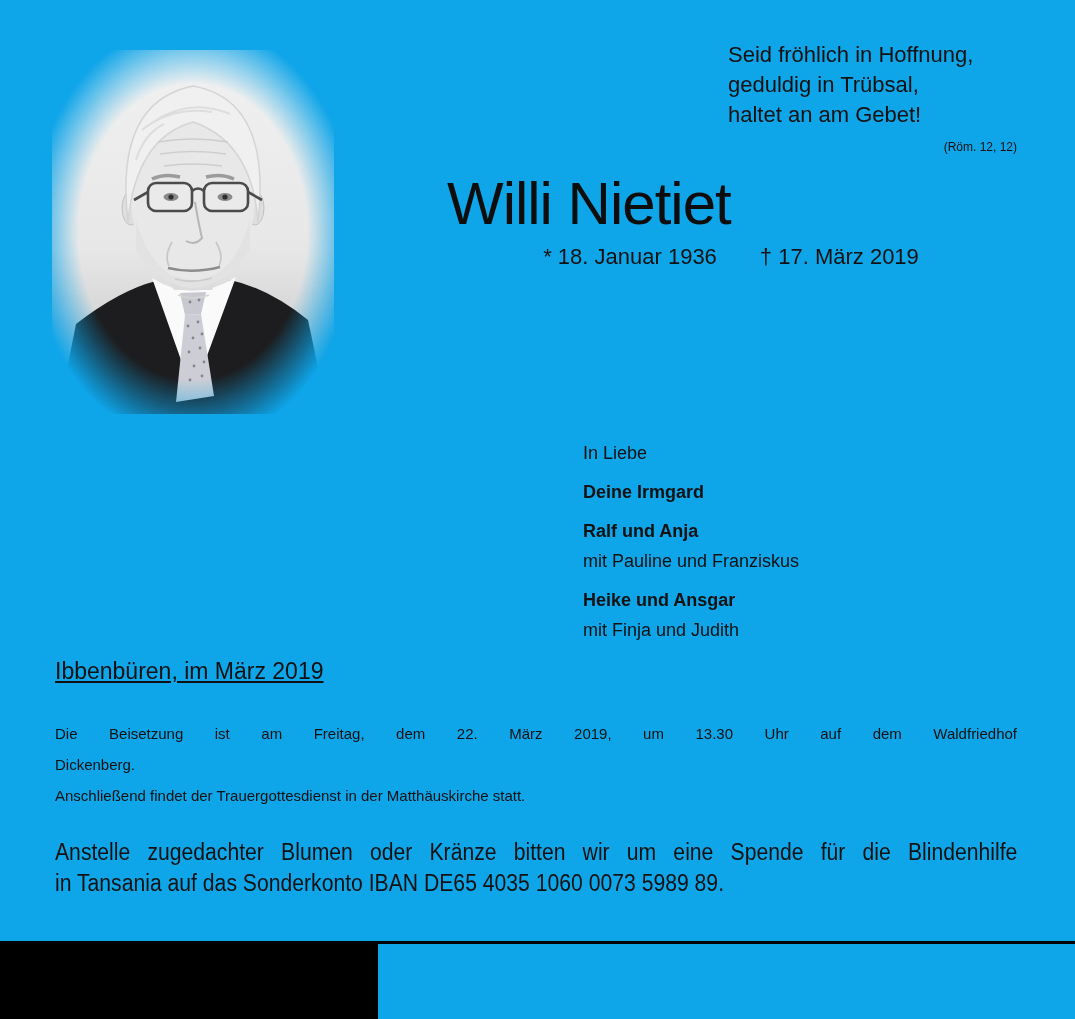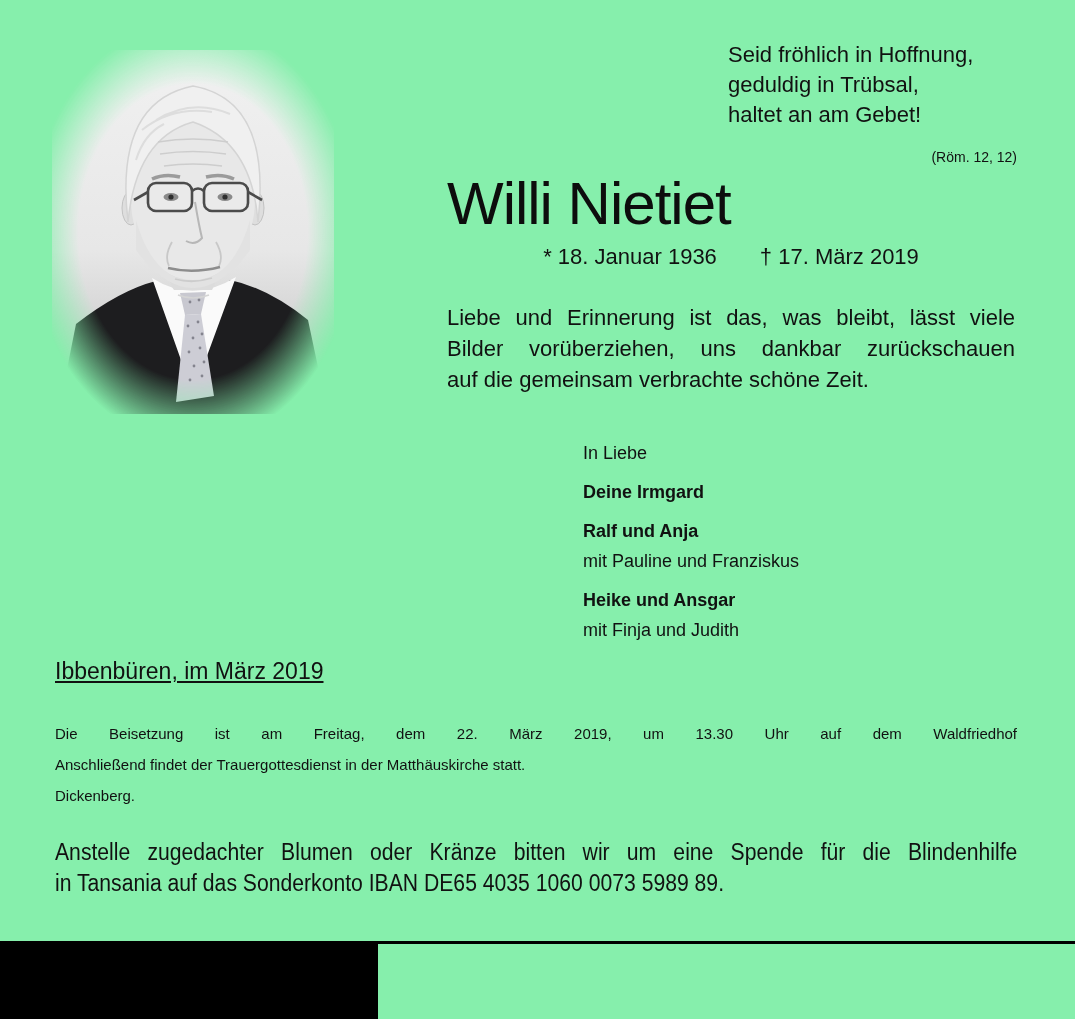--- a/index.html
+++ b/index.html
@@ -5,21 +5,21 @@
   * { margin: 0; padding: 0; box-sizing: border-box; }
   html, body { background: #ffffff; }
   body {
     font-family: "Liberation Sans", "DejaVu Sans", sans-serif;
     color: #111111;
   }
   .page {
     position: relative;
     width: 1075px;
     height: 1019px;
-    background: #86efac;
+    background: #0ea5e9;
     overflow: hidden;
   }
 
   
   .photo {
     position: absolute;
     left: 52px;
     top: 50px;
     width: 282px;
     height: 364px;
@@ -29,24 +29,24 @@
   .quote {
     position: absolute;
     left: 728px;
     top: 40px;
     width: 289px;
     font-size: 22px;
     line-height: 30px;
     color: #111111;
   }
   .quote .cite {
-    font-size: 14px;
+    font-size: 12px;
     line-height: 26px;
     text-align: right;
-    margin-top: 14px;
+    margin-top: 4px;
   }
 
   
   .name {
     position: absolute;
     left: 447px;
     top: 171px;
     width: 568px;
     text-align: left;
     font-size: 60px;
@@ -229,47 +229,42 @@
     <div>haltet an am Gebet!</div>
     <div class="cite">(Röm. 12, 12)</div>
   </div>
 
   <div class="name">Willi Nietiet</div>
 
   <div class="dates">
     <span class="birth">* 18. Januar 1936</span><span class="death">† 17. März 2019</span>
   </div>
 
-  <div class="memorial">
-    <div class="jline">Liebe und Erinnerung ist das, was bleibt, lässt viele</div>
-    <div class="jline">Bilder vorüberziehen, uns dankbar zurückschauen</div>
-    <div class="nline">auf die gemeinsam verbrachte schöne Zeit.</div>
-  </div>
 
   <div class="mourners">
     <div class="intro">In Liebe</div>
     <div class="entry">
       <div class="names">Deine Irmgard</div>
     </div>
     <div class="entry">
       <div class="names">Ralf und Anja</div>
       <div class="children">mit Pauline und Franziskus</div>
     </div>
     <div class="entry">
       <div class="names">Heike und Ansgar</div>
       <div class="children">mit Finja und Judith</div>
     </div>
   </div>
 
   <div class="place-date">Ibbenbüren, im März 2019</div>
 
   <div class="funeral">
     <div class="jline">Die Beisetzung ist am Freitag, dem 22. März 2019, um 13.30 Uhr auf dem Waldfriedhof</div>
+    <div class="nline">Dickenberg.</div>
     <div class="nline">Anschließend findet der Trauergottesdienst in der Matthäuskirche statt.</div>
-    <div class="nline">Dickenberg.</div>
   </div>
 
   <div class="donation">
     <div class="jline">Anstelle zugedachter Blumen oder Kränze bitten wir um eine Spende für die Blindenhilfe</div>
     <div class="nline">in Tansania auf das Sonderkonto IBAN DE65 4035 1060 0073 5989 89.</div>
   </div>
 
   <div class="bottom-rule"></div>
 
   <div class="redaction"></div>

